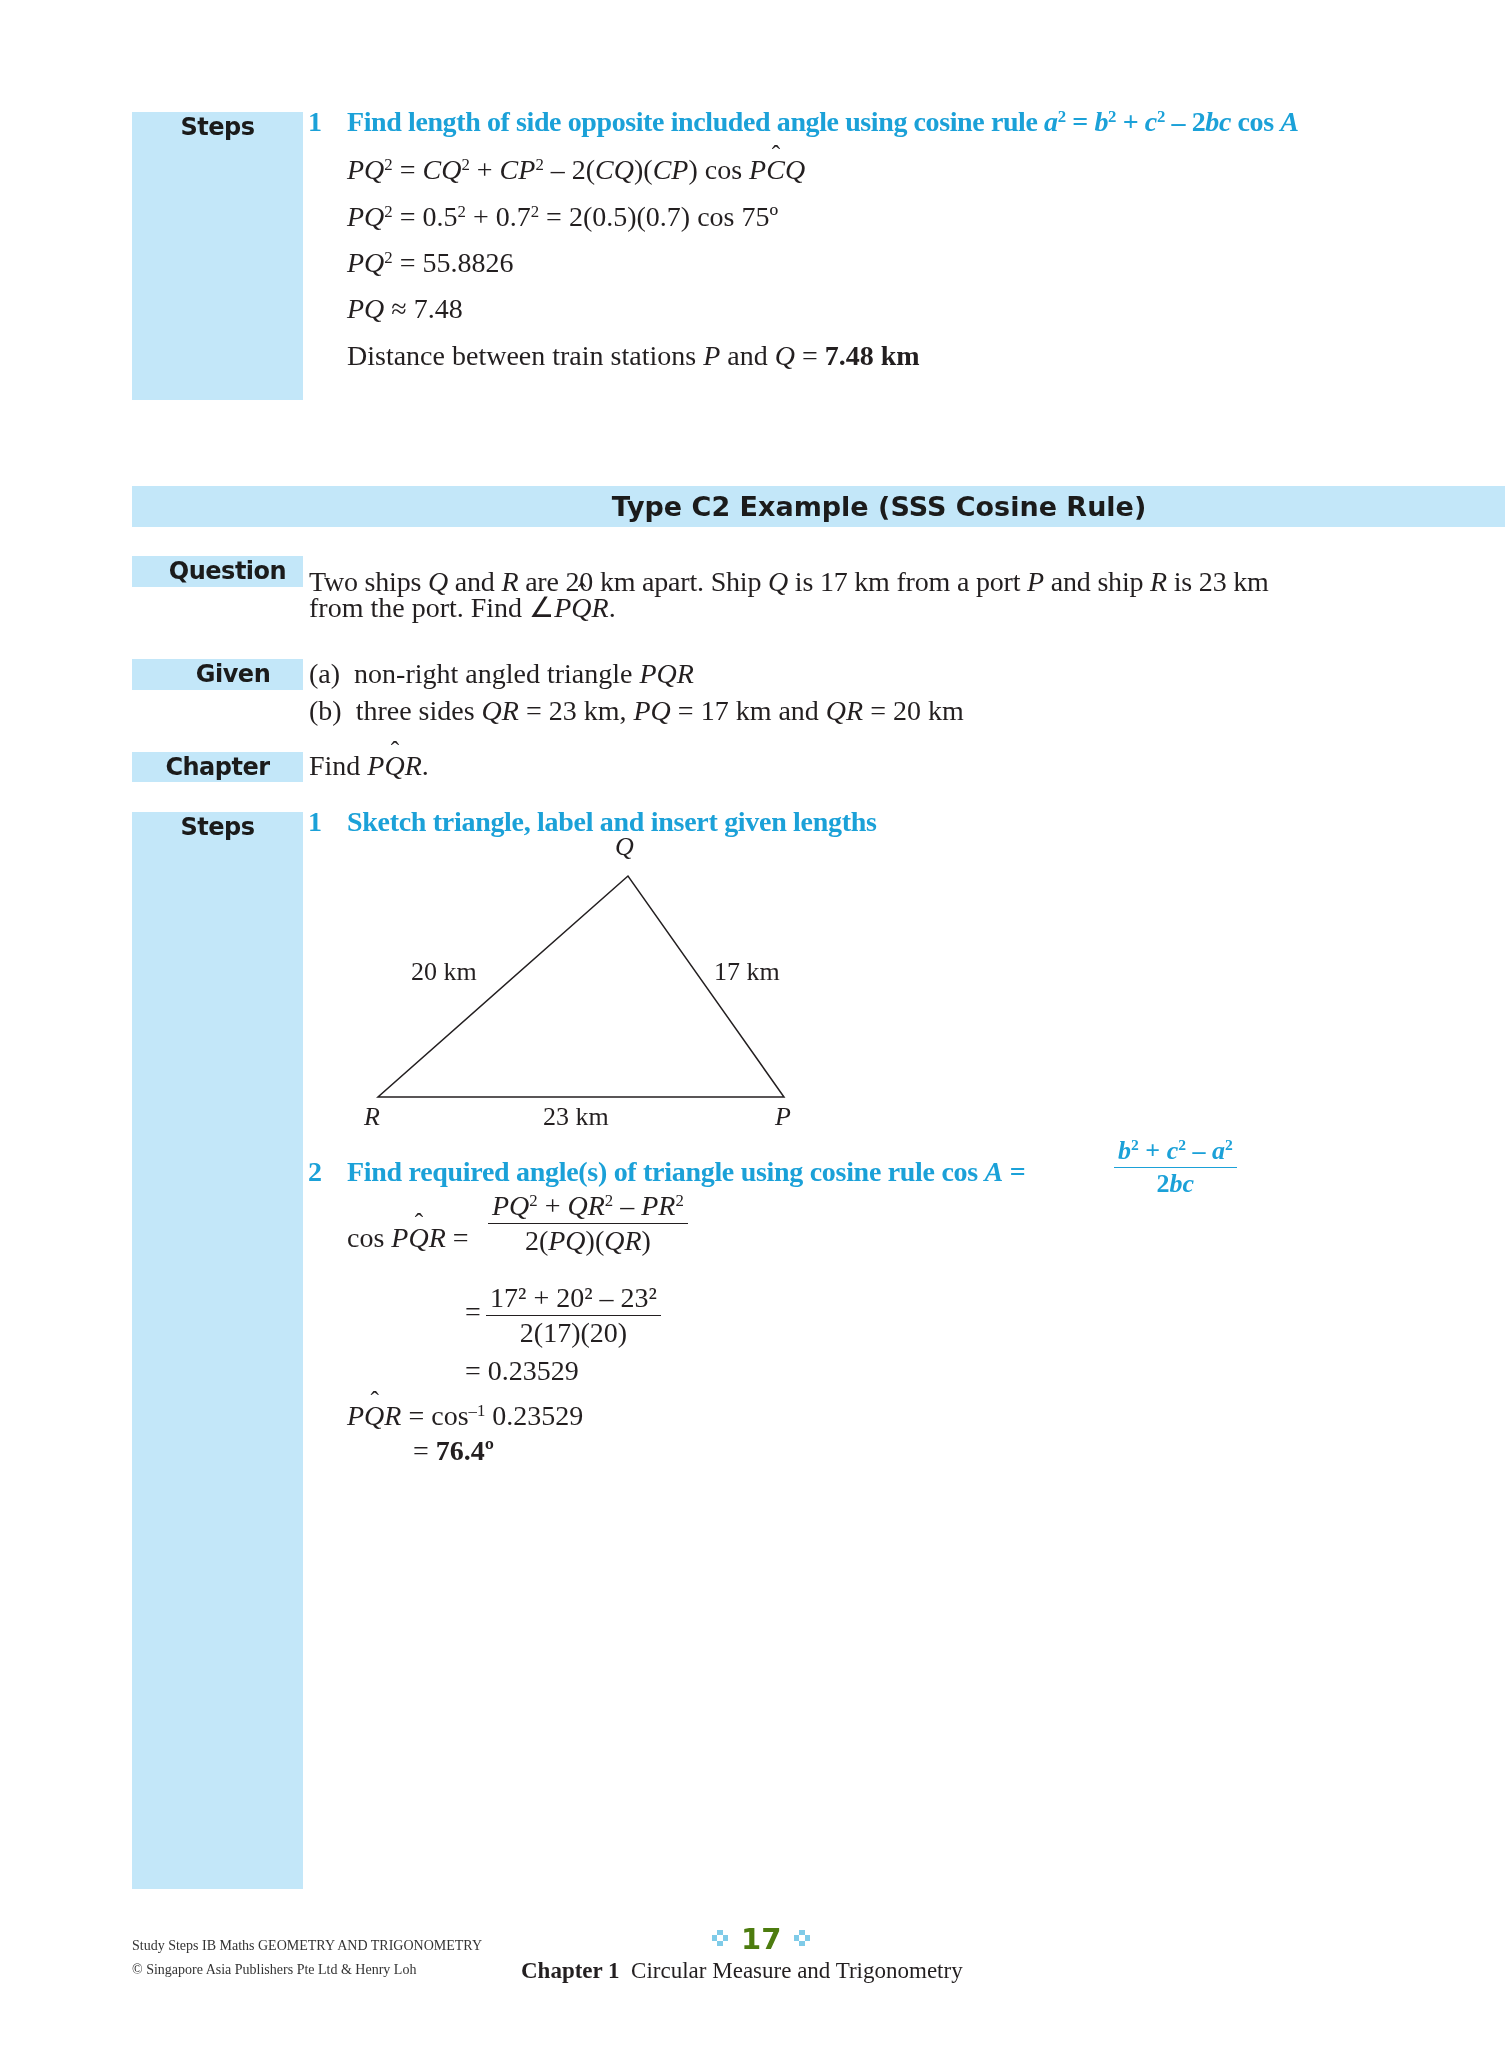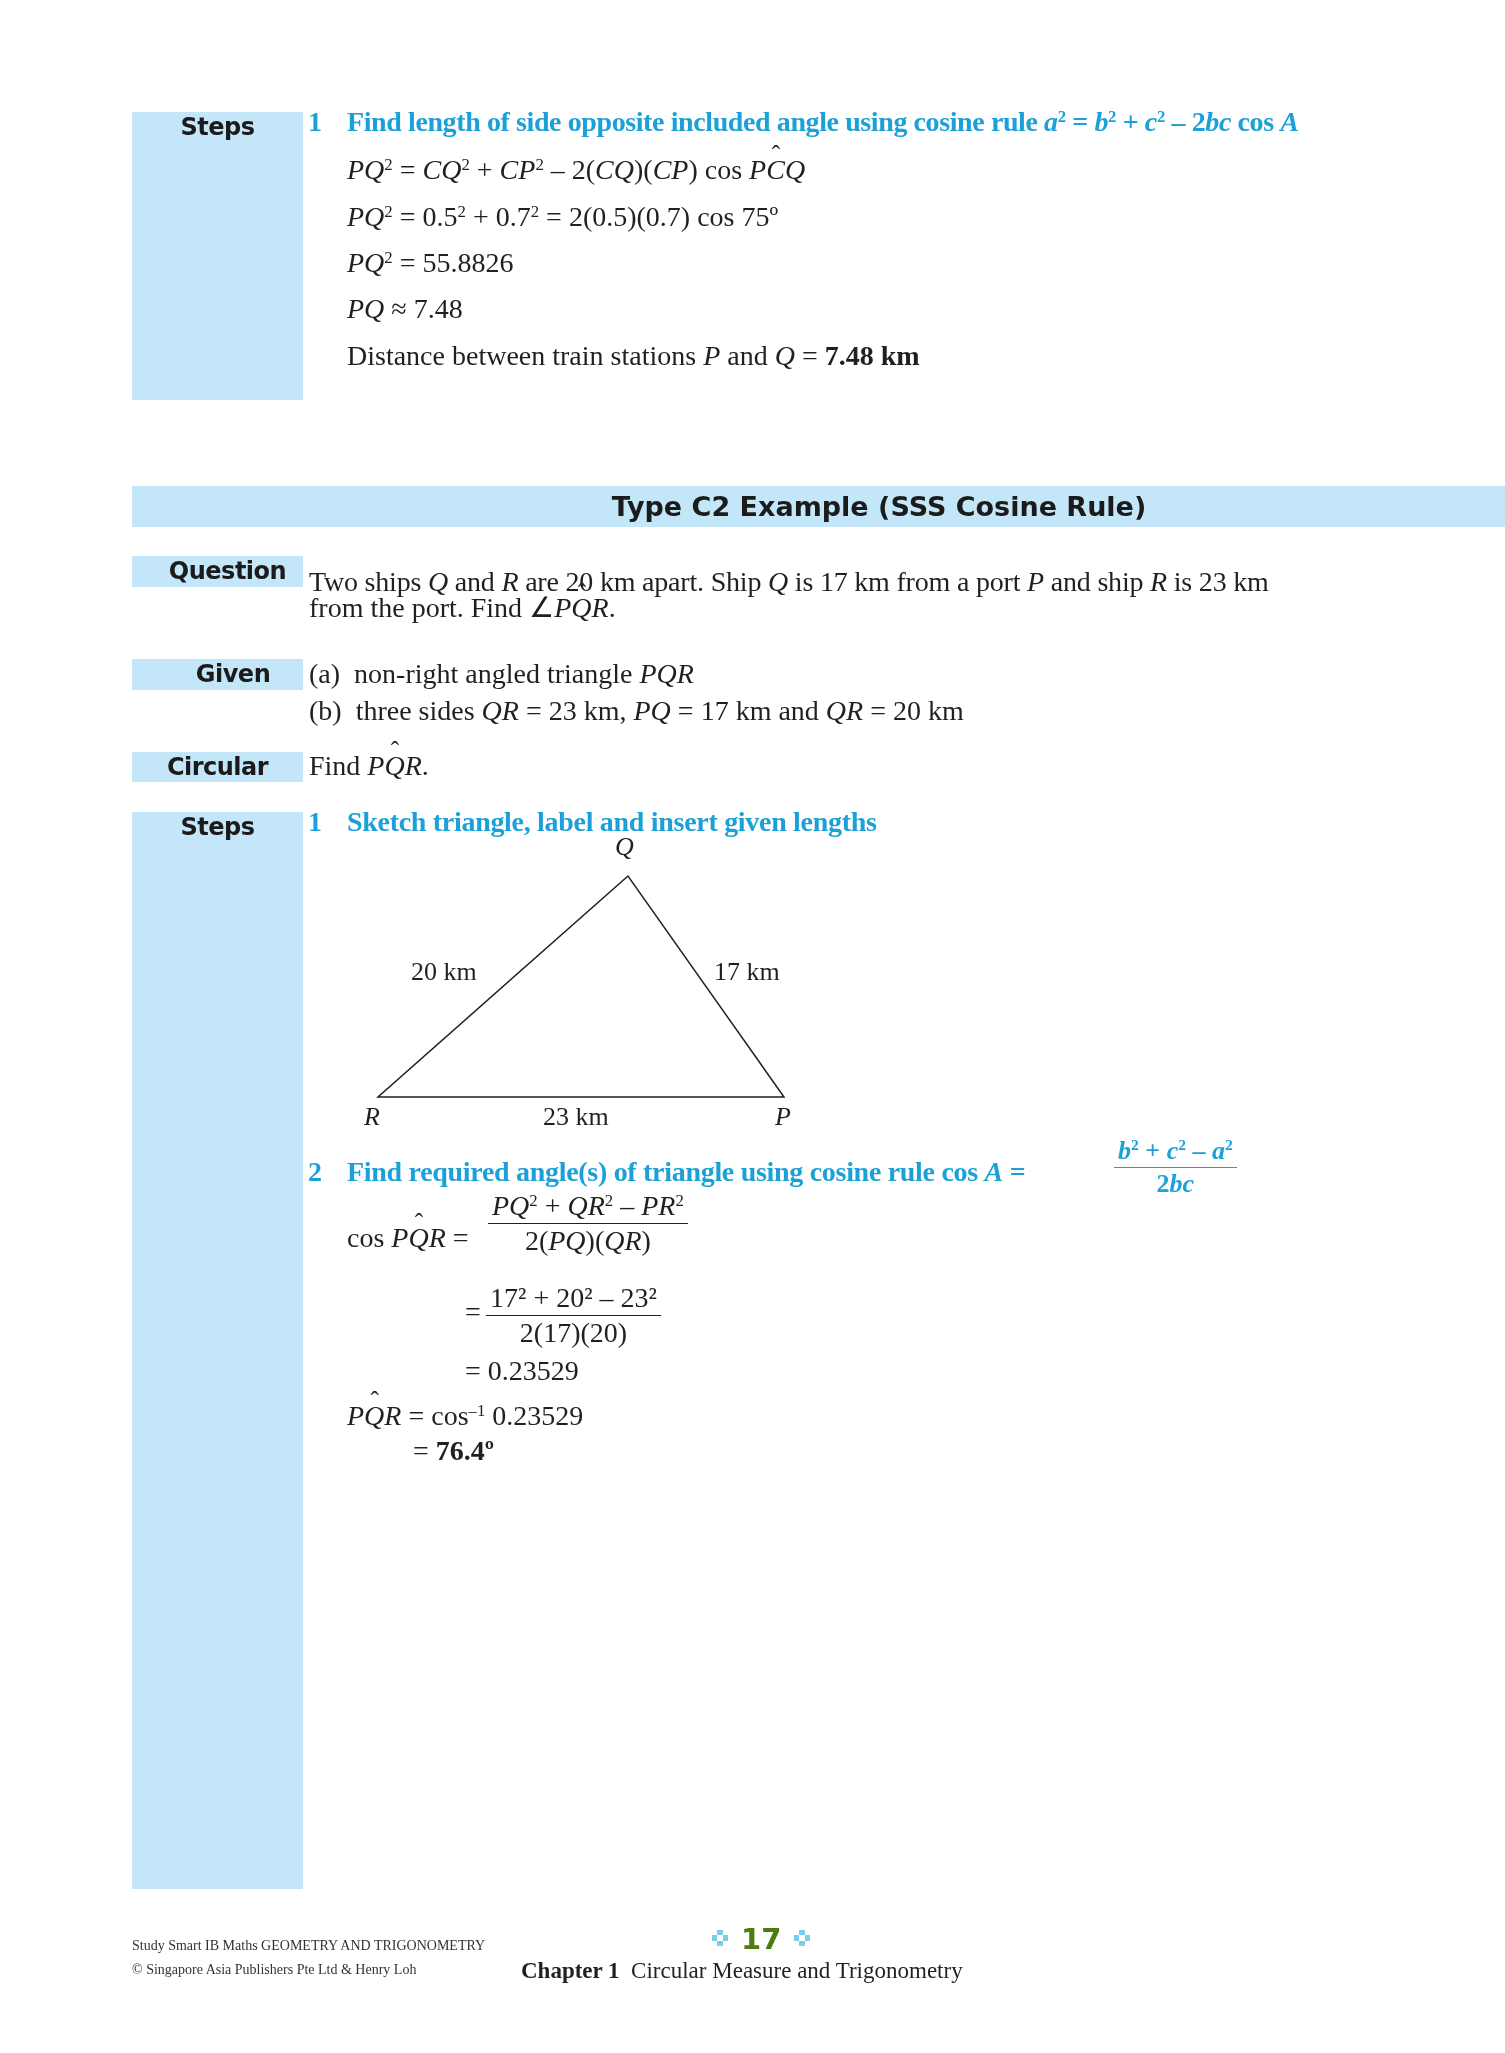--- a/index.html
+++ b/index.html
@@ -64,21 +64,21 @@
 <div class="box" style="left:132px; top:659px; width:171px; height:31px;"></div>
 <div class="label" style="left:132px; top:659px; width:202px; line-height:31px;">Given</div>
 <div class="abs txt" style="left:309px; top:660px;">
   (a)&nbsp; non-right angled triangle <i>PQR</i>
 </div>
 <div class="abs txt" style="left:309px; top:697px;">
   (b)&nbsp; three sides <i>QR</i> = 23 km, <i>PQ</i> = 17 km and <i>QR</i> = 20 km
 </div>
 
 <div class="box" style="left:132px; top:752px; width:171px; height:30px;"></div>
-<div class="label" style="left:132px; top:752px; width:171px; line-height:30px;">Circular</div>
+<div class="label" style="left:132px; top:752px; width:171px; line-height:30px;">Chapter</div>
 <div class="abs txt" style="left:309px; top:752px;">
   Find <i>P</i><i class="hat">Q</i><i>R</i>.
 </div>
 
 <div class="box" style="left:132px; top:812px; width:171px; height:1077px;"></div>
 <div class="label" style="left:132px; top:812px; width:171px; line-height:30px;">Steps</div>
 
 <div class="abs txt blue" style="left:308px; top:808px;">1</div>
 <div class="abs txt blue" style="left:347px; top:808px; letter-spacing:-0.3px;">Sketch triangle, label and insert given lengths</div>
 
@@ -116,21 +116,21 @@
 </div>
 
 <div class="abs txt" style="left:465px; top:1357px;">= 0.23529</div>
 <div class="abs txt" style="left:347px; top:1402px;">
   <i>P</i><i class="hat">Q</i><i>R</i> = cos<sup>–1</sup> 0.23529
 </div>
 <div class="abs txt" style="left:413px; top:1437px;">
   = <b>76.4º</b>
 </div>
 
-<div class="abs footer-small" style="left:132px; top:1938px;">Study Smart IB Maths GEOMETRY AND TRIGONOMETRY</div>
+<div class="abs footer-small" style="left:132px; top:1938px;">Study Steps IB Maths GEOMETRY AND TRIGONOMETRY</div>
 <div class="abs footer-small" style="left:132px; top:1962px;">© Singapore Asia Publishers Pte Ltd &amp; Henry Loh</div>
 
 <svg class="abs" style="left:712px; top:1930px;" width="16" height="16" viewBox="0 0 16 16">
   <rect x="5" y="0" width="6" height="5" fill="#7fcbe8"></rect>
     <rect x="0" y="5" width="5" height="6" fill="#7fcbe8"></rect>
   <rect x="11" y="5" width="5" height="6" fill="#7fcbe8"></rect>
     <rect x="5" y="11" width="6" height="5" fill="#7fcbe8"></rect>
 </svg>
 <div class="abs" style="left:741px; top:1922px; font-family:'DejaVu Sans', sans-serif; font-weight:bold; font-size:29px; color:#4d7c0f;">17</div>
 <svg class="abs" style="left:794px; top:1930px;" width="16" height="16" viewBox="0 0 16 16">

